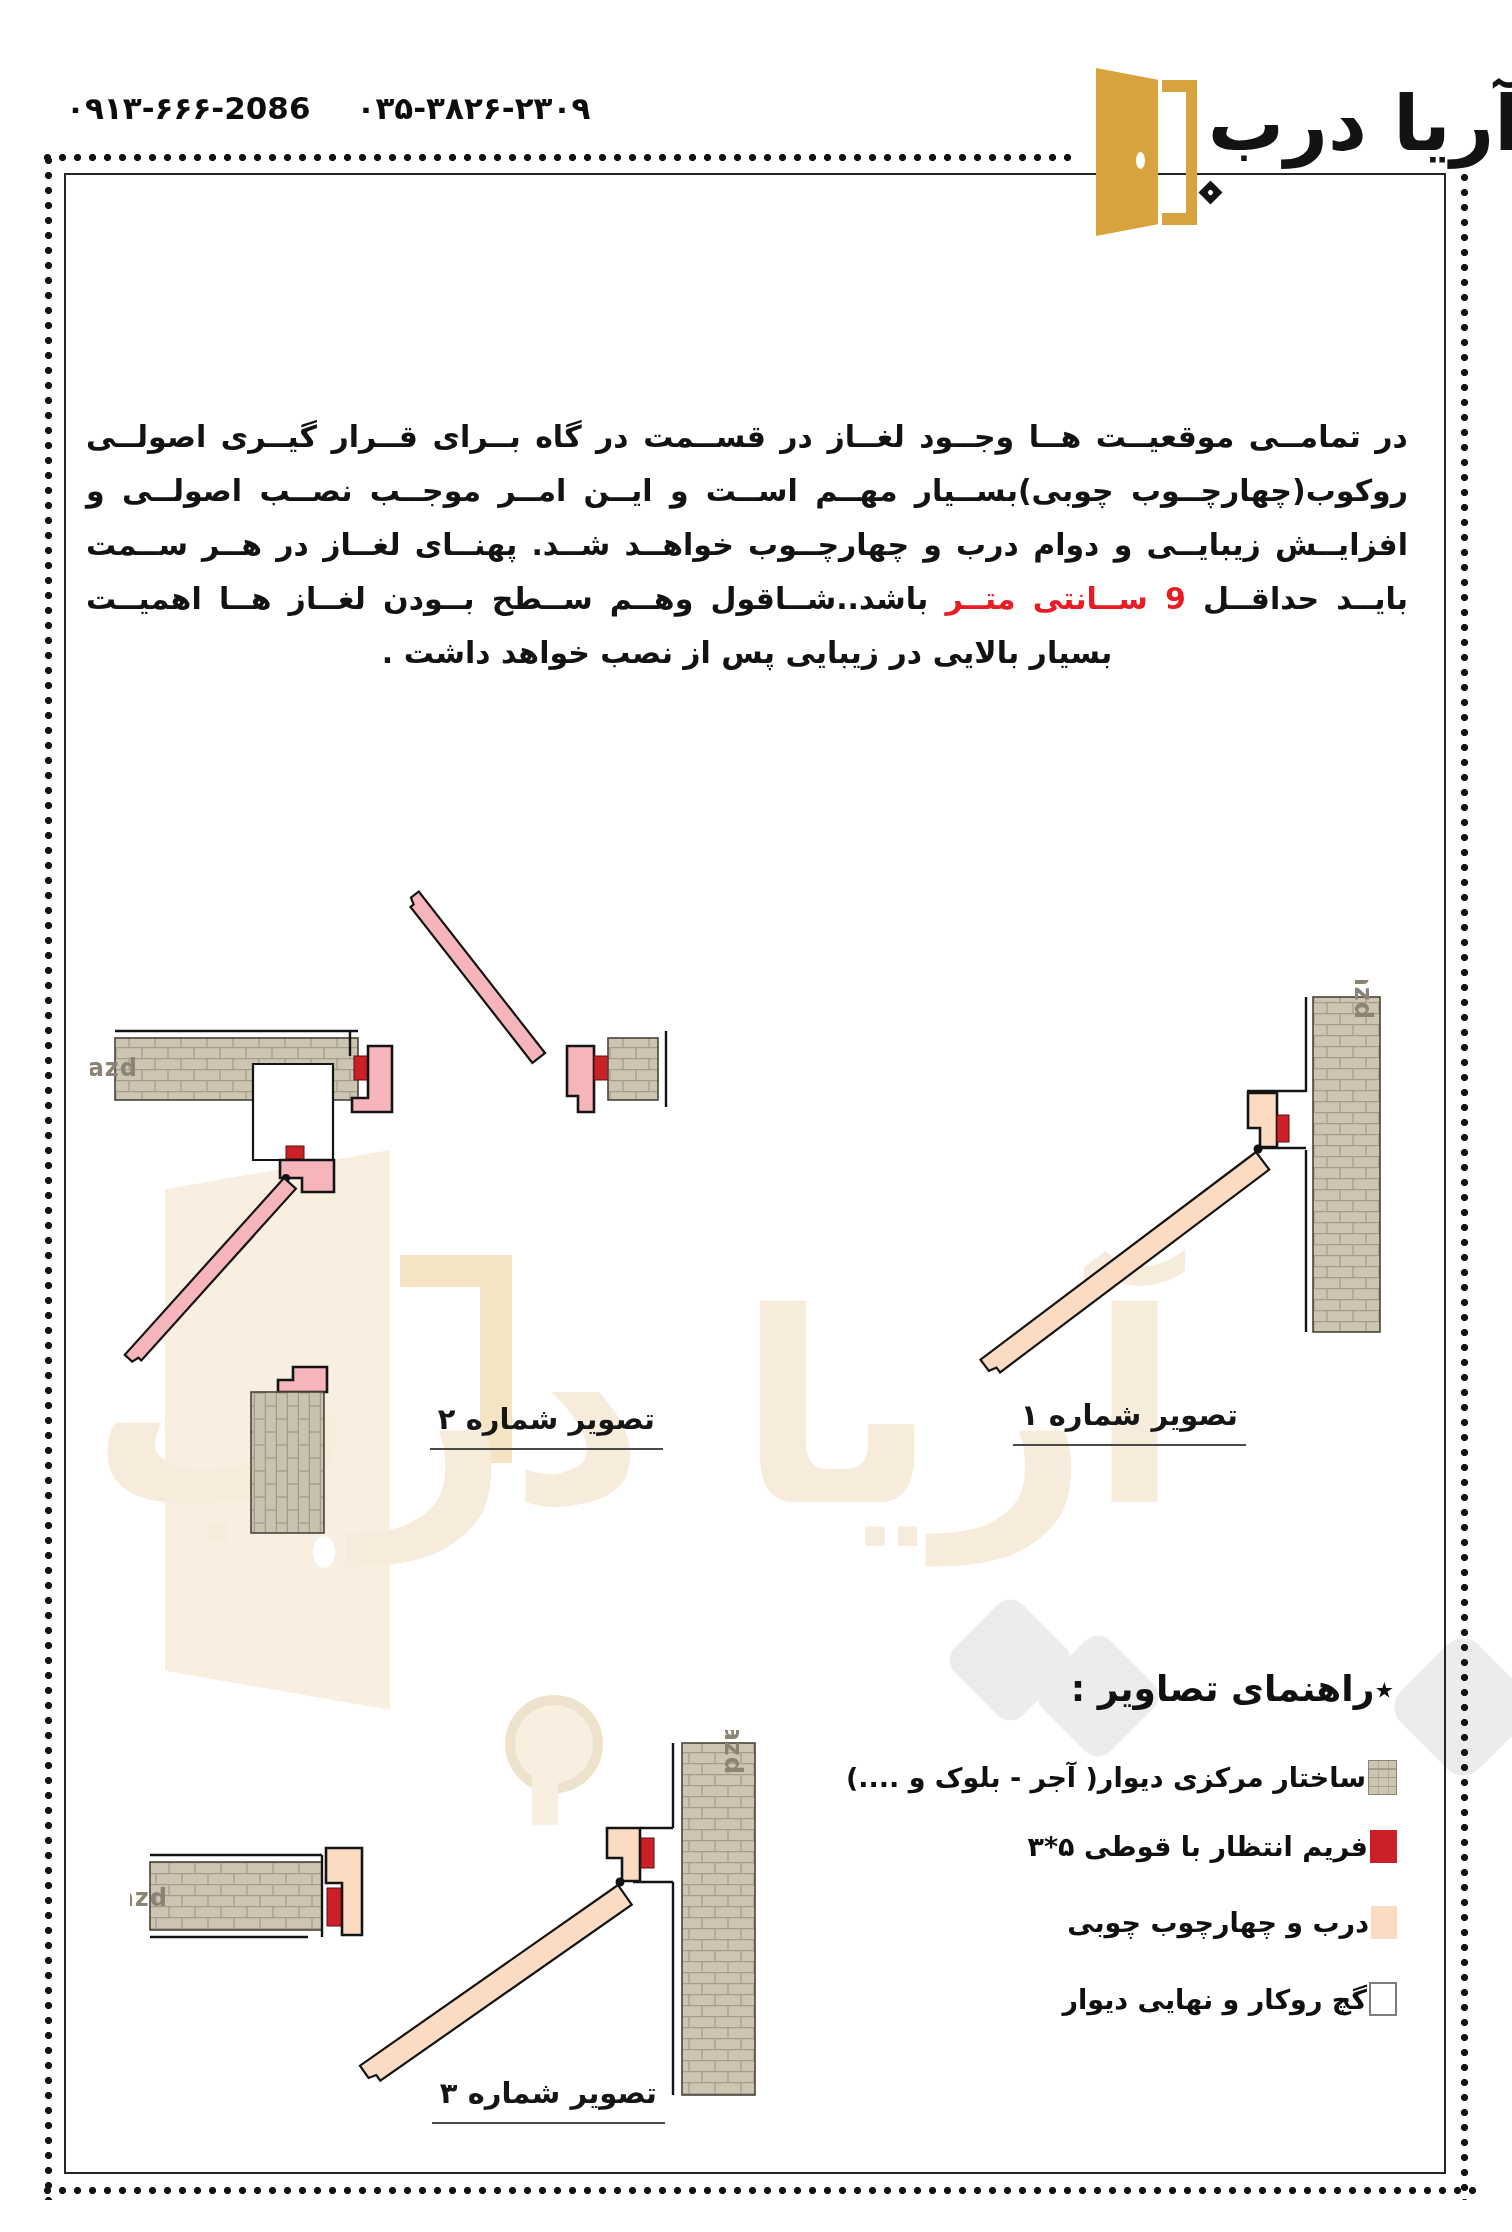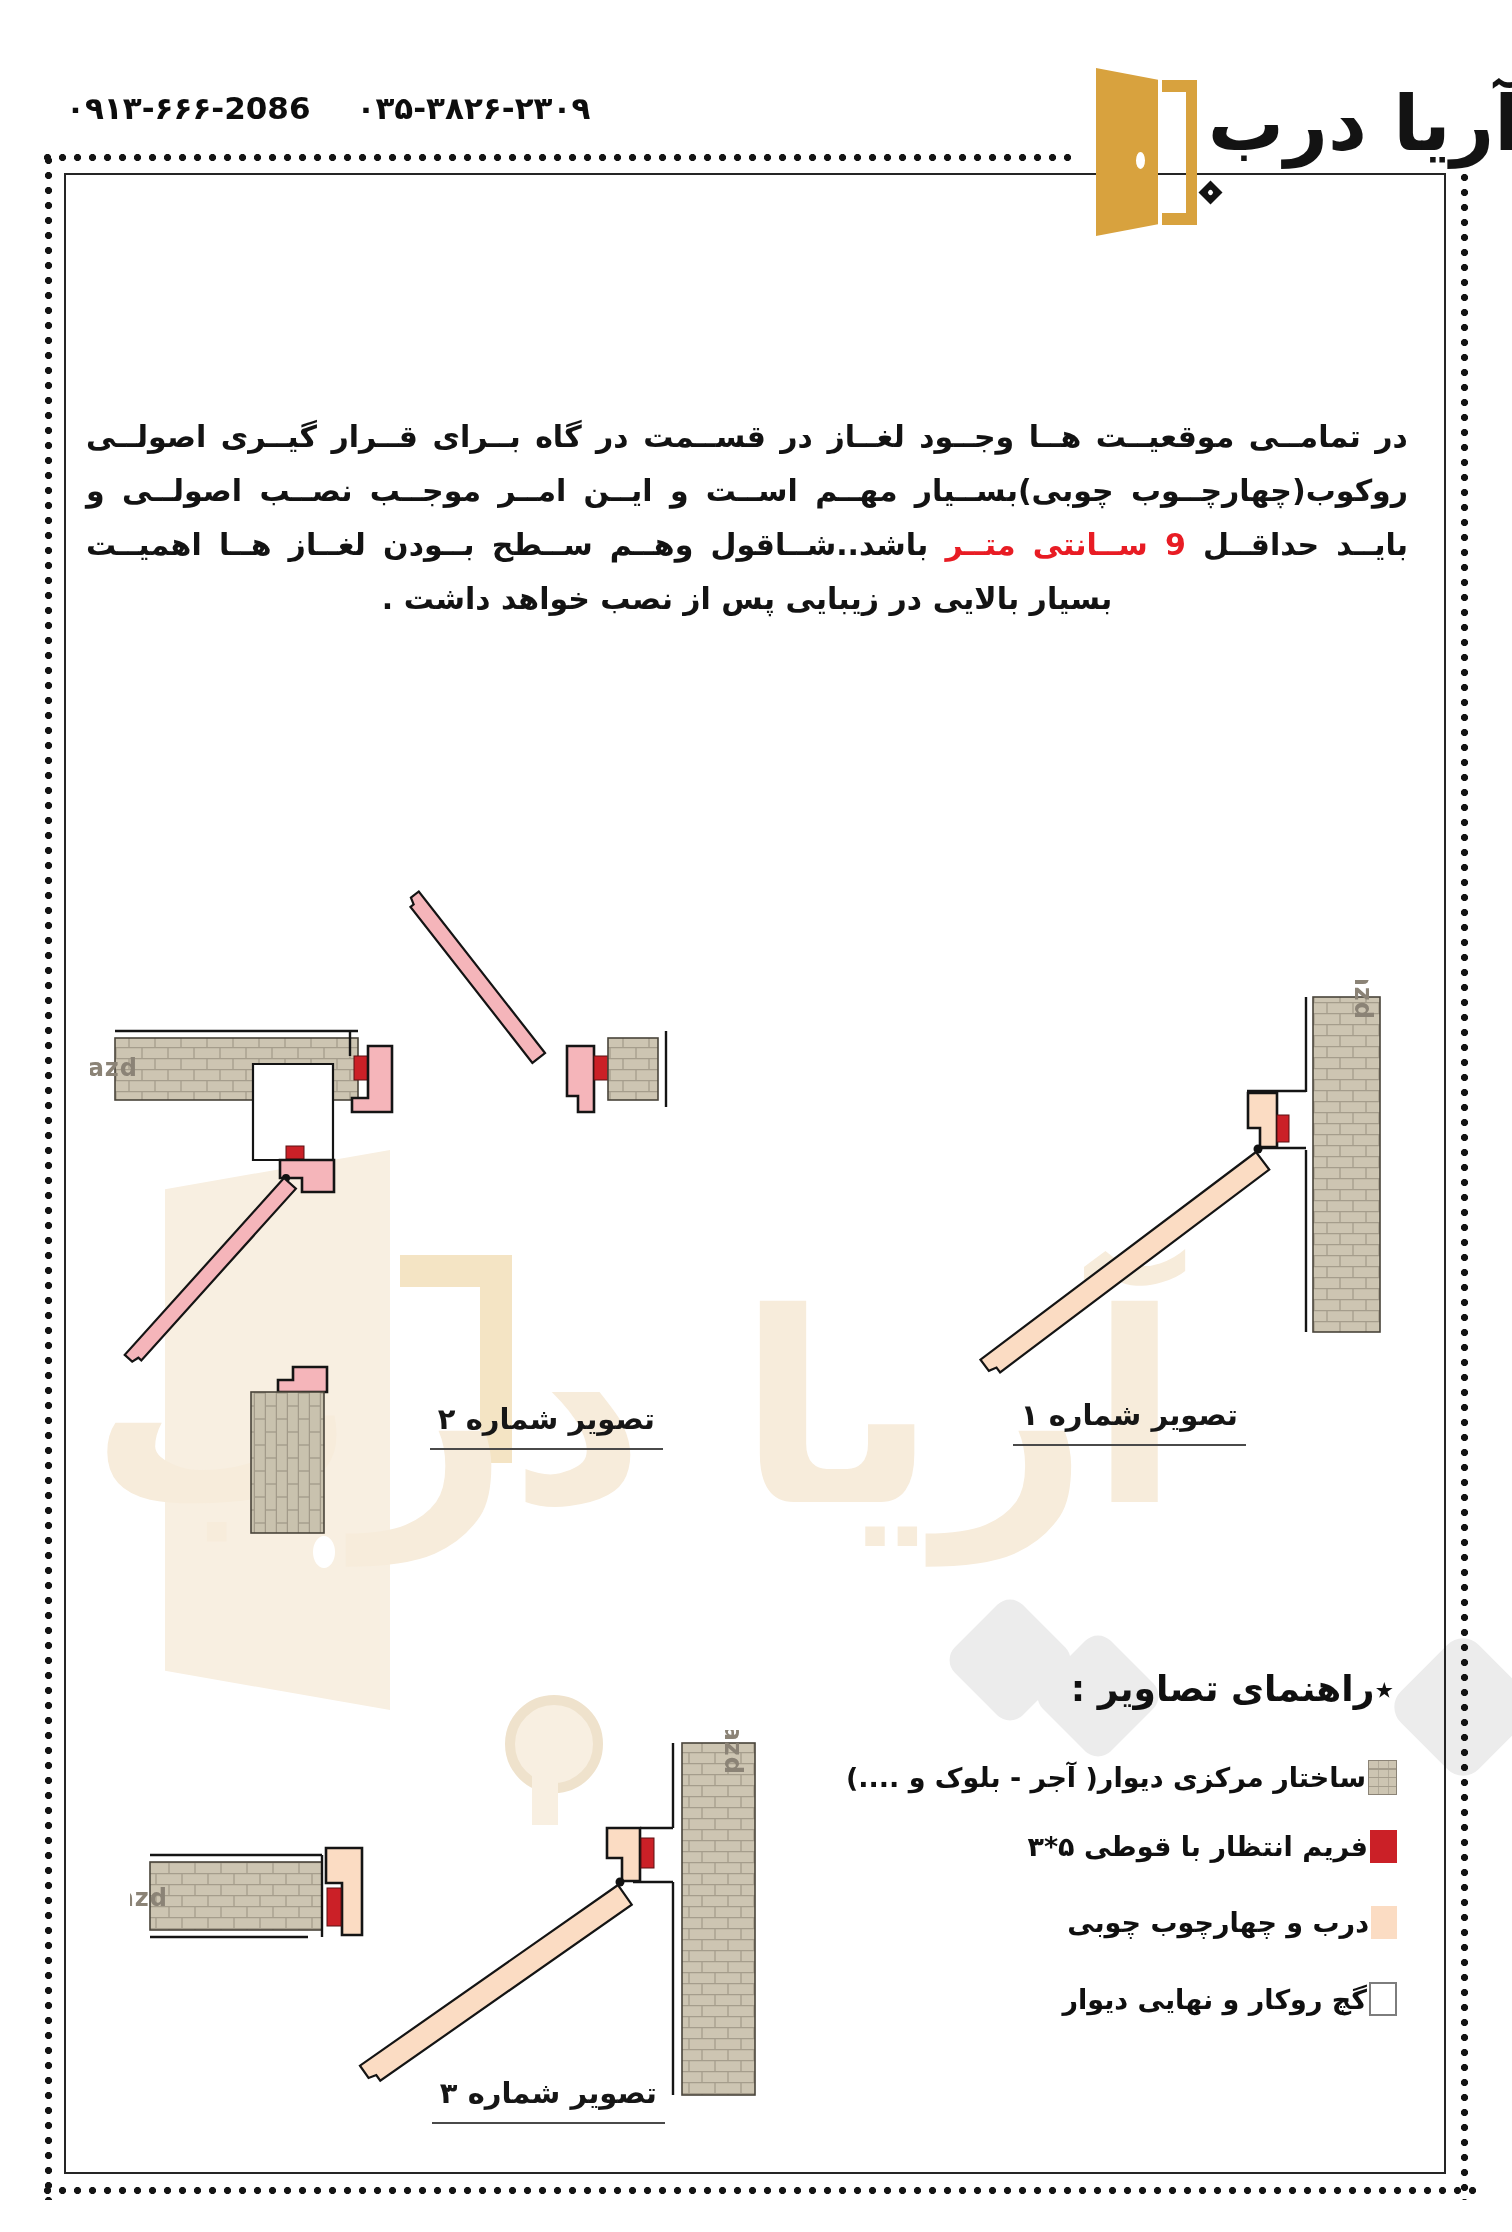--- a/index.html
+++ b/index.html
@@ -138,20 +138,21 @@
     <div id="brand">آریا درب</div>
     <div id="logo-keyhole">
         <i></i>
       </div>
   </div>
 
 
   <div id="paragraph">
     <div class="para-line">در تمامــی موقعیــت هــا وجــود لغــاز در قســمت در گاه بــرای قــرار گیــری اصولــی</div>
     <div class="para-line">روکوب(چهارچــوب چوبی)بســیار مهــم اســت و ایــن امــر موجــب نصــب اصولــی و</div>
+    <div class="para-line">افزایــش زیبایــی و دوام  درب و چهارچــوب خواهــد شــد. پهنــای لغــاز در هــر ســمت</div>
     <div class="para-line"><span>بایــد حداقــل </span><span class="red-text">9 ســانتی متــر</span><span> باشد..شــاقول وهــم ســطح بــودن لغــاز هــا اهمیــت</span></div>
     <div class="para-line center">بسیار بالایی در زیبایی پس از نصب خواهد داشت .</div>
   </div>
 
   <svg class="fig-svg" style="left:90px;top:860px;" width="600" height="720" viewBox="0 0 600 720">
 
     <path class="pline" d="M25 171 H268"></path>
 
     <rect class="wall" x="25" y="178" width="243" height="62"></rect>
     <text class="wall-label" x="48" y="216">AriaDoor.Yazd</text>

